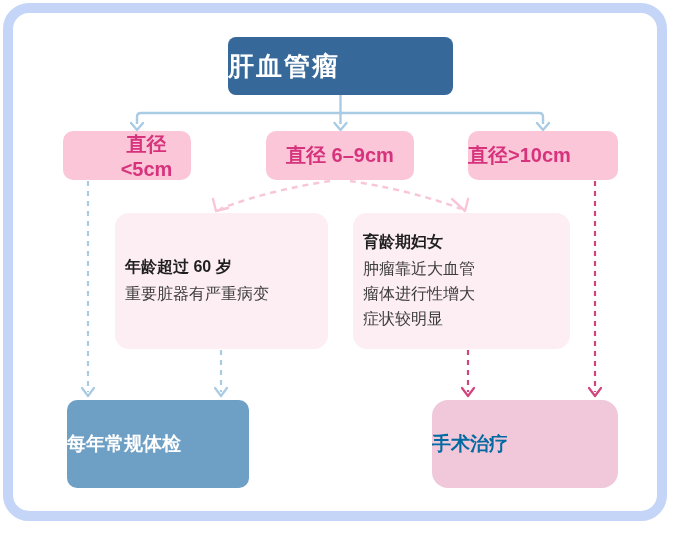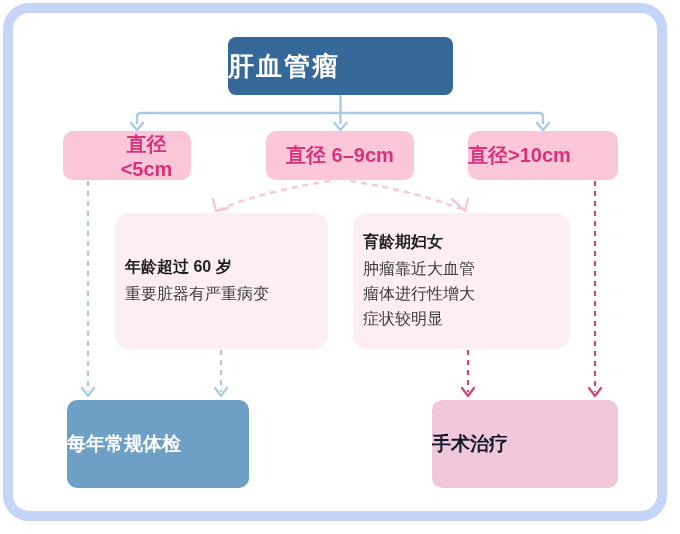--- a/index.html
+++ b/index.html
@@ -103,21 +103,22 @@
     font-weight: bold;
   }
   .outcome-left {
     left: 67px; top: 400px; width: 182px;
     background: #6e9fc4;
     color: #ffffff;
   }
   .outcome-right {
     left: 432px; top: 400px; width: 186px;
     background: #f0c8da;
-    color: #0f172a;
+    color: #0369a1;
+    border-radius: 16px;
   }
 </style>
 </head>
 <body>
 
 <div id="page">
   <div class="frame"></div>
 
   <div class="canvas">
 

